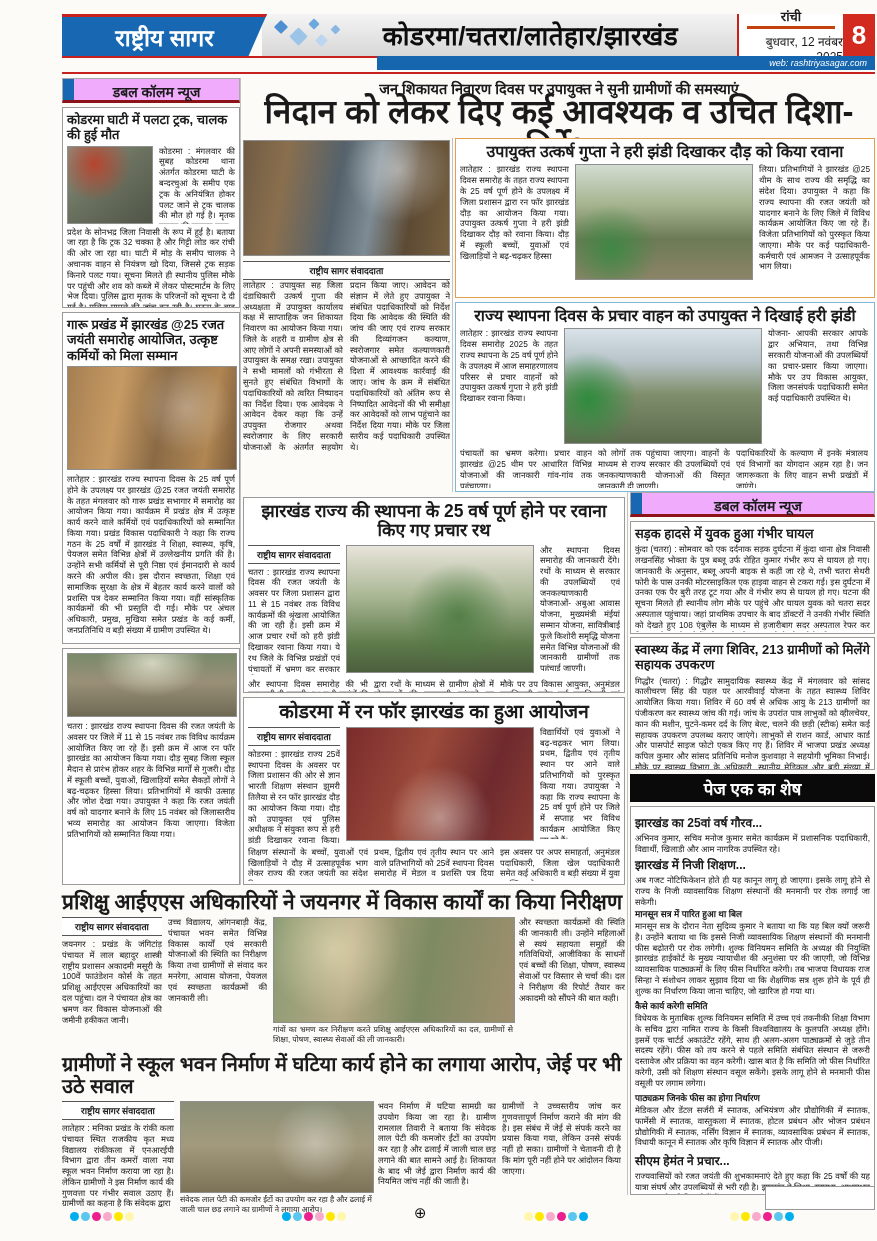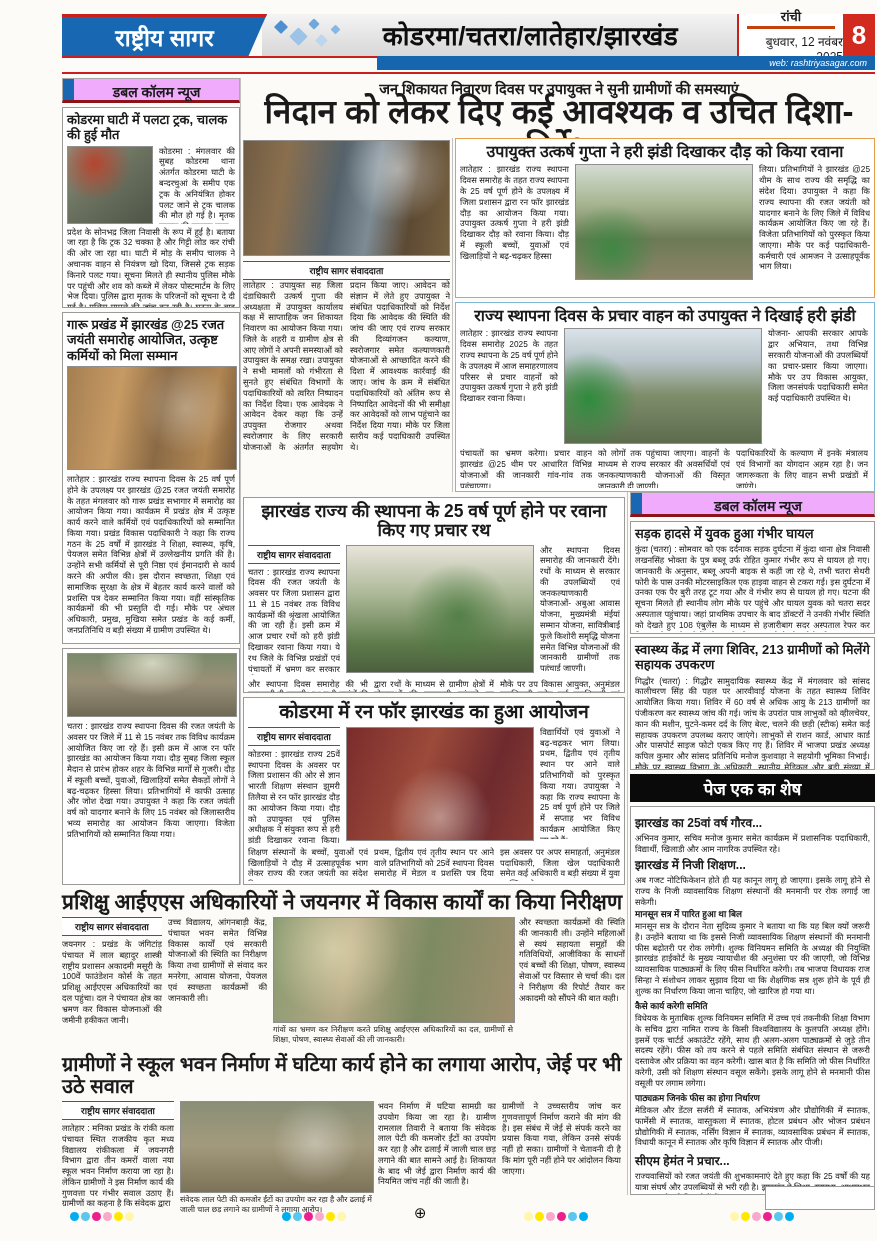--- a/index.html
+++ b/index.html
@@ -137,21 +137,21 @@
 
   <div class="abs box" style="left:455px;top:302px;width:420px;height:190px;border:1.5px solid #7fb7d9;">
     <div class="h-md">राज्य स्थापना दिवस के प्रचार वाहन को उपायुक्त ने दिखाई हरी झंडी</div>
     <div class="row">
       <div class="body-t" style="width:98px;height:116px;">लातेहार : झारखंड राज्य स्थापना दिवस समारोह 2025 के तहत राज्य स्थापना के 25 वर्ष पूर्ण होने के उपलक्ष्य में आज समाहरणालय परिसर से प्रचार वाहनों को उपायुक्त उत्कर्ष गुप्ता ने हरी झंडी दिखाकर रवाना किया।</div>
       <div class="ph ph-flagtruck" style="width:196px;height:114px;flex:none;"></div>
       <div class="body-t" style="width:100px;height:116px;">योजना- आपकी सरकार आपके द्वार अभियान, तथा विभिन्न सरकारी योजनाओं की उपलब्धियों का प्रचार-प्रसार किया जाएगा। मौके पर उप विकास आयुक्त, जिला जनसंपर्क पदाधिकारी समेत कई पदाधिकारी उपस्थित थे।</div>
     </div>
     <div class="row" style="margin-top:4px;">
       <div class="body-t" style="width:132px;height:40px;">पंचायतों का भ्रमण करेगा। प्रचार वाहन झारखंड @25 थीम पर आधारित विभिन्न योजनाओं की जानकारी गांव-गांव तक पहुंचाएगा।</div>
-      <div class="body-t" style="width:132px;height:40px;">को लोगों तक पहुंचाया जाएगा। वाहनों के माध्यम से राज्य सरकार की अवसर्धियों एवं जनकल्याणकारी योजनाओं की विस्तृत जानकारी दी जाएगी।</div>
+      <div class="body-t" style="width:132px;height:40px;">को लोगों तक पहुंचाया जाएगा। वाहनों के माध्यम से राज्य सरकार की उपलब्धियों एवं जनकल्याणकारी योजनाओं की विस्तृत जानकारी दी जाएगी।</div>
       <div class="body-t" style="width:132px;height:40px;">पदाधिकारियों के कल्याण में इनके मंत्रालय एवं विभागों का योगदान अहम रहा है। जन जागरूकता के लिए वाहन सभी प्रखंडों में जाएंगे।</div>
     </div>
   </div>
 
   <div class="abs box" style="left:243px;top:497px;width:382px;height:196px;">
     <div class="h-band">झारखंड राज्य की स्थापना के 25 वर्ष पूर्ण होने पर रवाना किए गए प्रचार रथ</div>
     <div class="row">
       <div style="width:92px;flex:none;">
         <div class="byline">राष्ट्रीय सागर संवाददाता</div>
         <div class="body-t" style="height:108px;">चतरा : झारखंड राज्य स्थापना दिवस की रजत जयंती के अवसर पर जिला प्रशासन द्वारा 11 से 15 नवंबर तक विविध कार्यक्रमों की श्रृंखला आयोजित की जा रही है। इसी क्रम में आज प्रचार रथों को हरी झंडी दिखाकर रवाना किया गया। ये रथ जिले के विभिन्न प्रखंडों एवं पंचायतों में भ्रमण कर सरकार की</div>
@@ -241,21 +241,21 @@
       </div>
       <div class="body-t" style="width:107px;height:124px;">और स्वच्छता कार्यक्रमों की स्थिति की जानकारी ली। उन्होंने महिलाओं से स्वयं सहायता समूहों की गतिविधियों, आजीविका के साधनों एवं बच्चों की शिक्षा, पोषण, स्वास्थ्य सेवाओं पर विस्तार से चर्चा की। दल ने निरीक्षण की रिपोर्ट तैयार कर अकादमी को सौंपने की बात कही।</div>
     </div>
   </div>
 
   <div class="abs" style="left:62px;top:1053px;width:563px;height:142px;">
     <div class="h-big" style="font-size:20px;">ग्रामीणों ने स्कूल भवन निर्माण में घटिया कार्य होने का लगाया आरोप, जेई पर भी उठे सवाल</div>
     <div class="row" style="margin-top:2px;">
       <div style="width:112px;flex:none;">
         <div class="byline">राष्ट्रीय सागर संवाददाता</div>
-        <div class="body-t" style="height:88px;">लातेहार : मनिका प्रखंड के रांकी कला पंचायत स्थित राजकीय कृत मध्य विद्यालय रांकीकला में जयनगरी विभाग द्वारा तीन कमरों वाला नया स्कूल भवन निर्माण कराया जा रहा है। लेकिन ग्रामीणों ने इस निर्माण कार्य की गुणवत्ता पर गंभीर सवाल उठाए हैं। ग्रामीणों का कहना है कि संवेदक द्वारा</div>
+        <div class="body-t" style="height:88px;">लातेहार : मनिका प्रखंड के रांकी कला पंचायत स्थित राजकीय कृत मध्य विद्यालय रांकीकला में एनआरईपी विभाग द्वारा तीन कमरों वाला नया स्कूल भवन निर्माण कराया जा रहा है। लेकिन ग्रामीणों ने इस निर्माण कार्य की गुणवत्ता पर गंभीर सवाल उठाए हैं। ग्रामीणों का कहना है कि संवेदक द्वारा</div>
       </div>
       <div style="width:192px;flex:none;">
         <div class="ph ph-school" style="width:192px;height:90px;"></div>
         <div class="caption" style="height:18px;">संवेदक लाल पेटी की कमजोर ईंटों का उपयोग कर रहा है और ढलाई में जाली चाल छड़ लगाने का ग्रामीणों ने लगाया आरोप।</div>
       </div>
       <div class="body-t" style="width:118px;height:108px;">भवन निर्माण में घटिया सामग्री का उपयोग किया जा रहा है। ग्रामीण रामलाल तिवारी ने बताया कि संवेदक लाल पेटी की कमजोर ईंटों का उपयोग कर रहा है और ढलाई में जाली चाल छड़ लगाने की बात सामने आई है। शिकायत के बाद भी जेई द्वारा निर्माण कार्य की नियमित जांच नहीं की जाती है।</div>
       <div class="body-t" style="width:119px;height:108px;">ग्रामीणों ने उच्चस्तरीय जांच कर गुणवत्तापूर्ण निर्माण कराने की मांग की है। इस संबंध में जेई से संपर्क करने का प्रयास किया गया, लेकिन उनसे संपर्क नहीं हो सका। ग्रामीणों ने चेतावनी दी है कि मांग पूरी नहीं होने पर आंदोलन किया जाएगा।</div>
     </div>
   </div>
 

